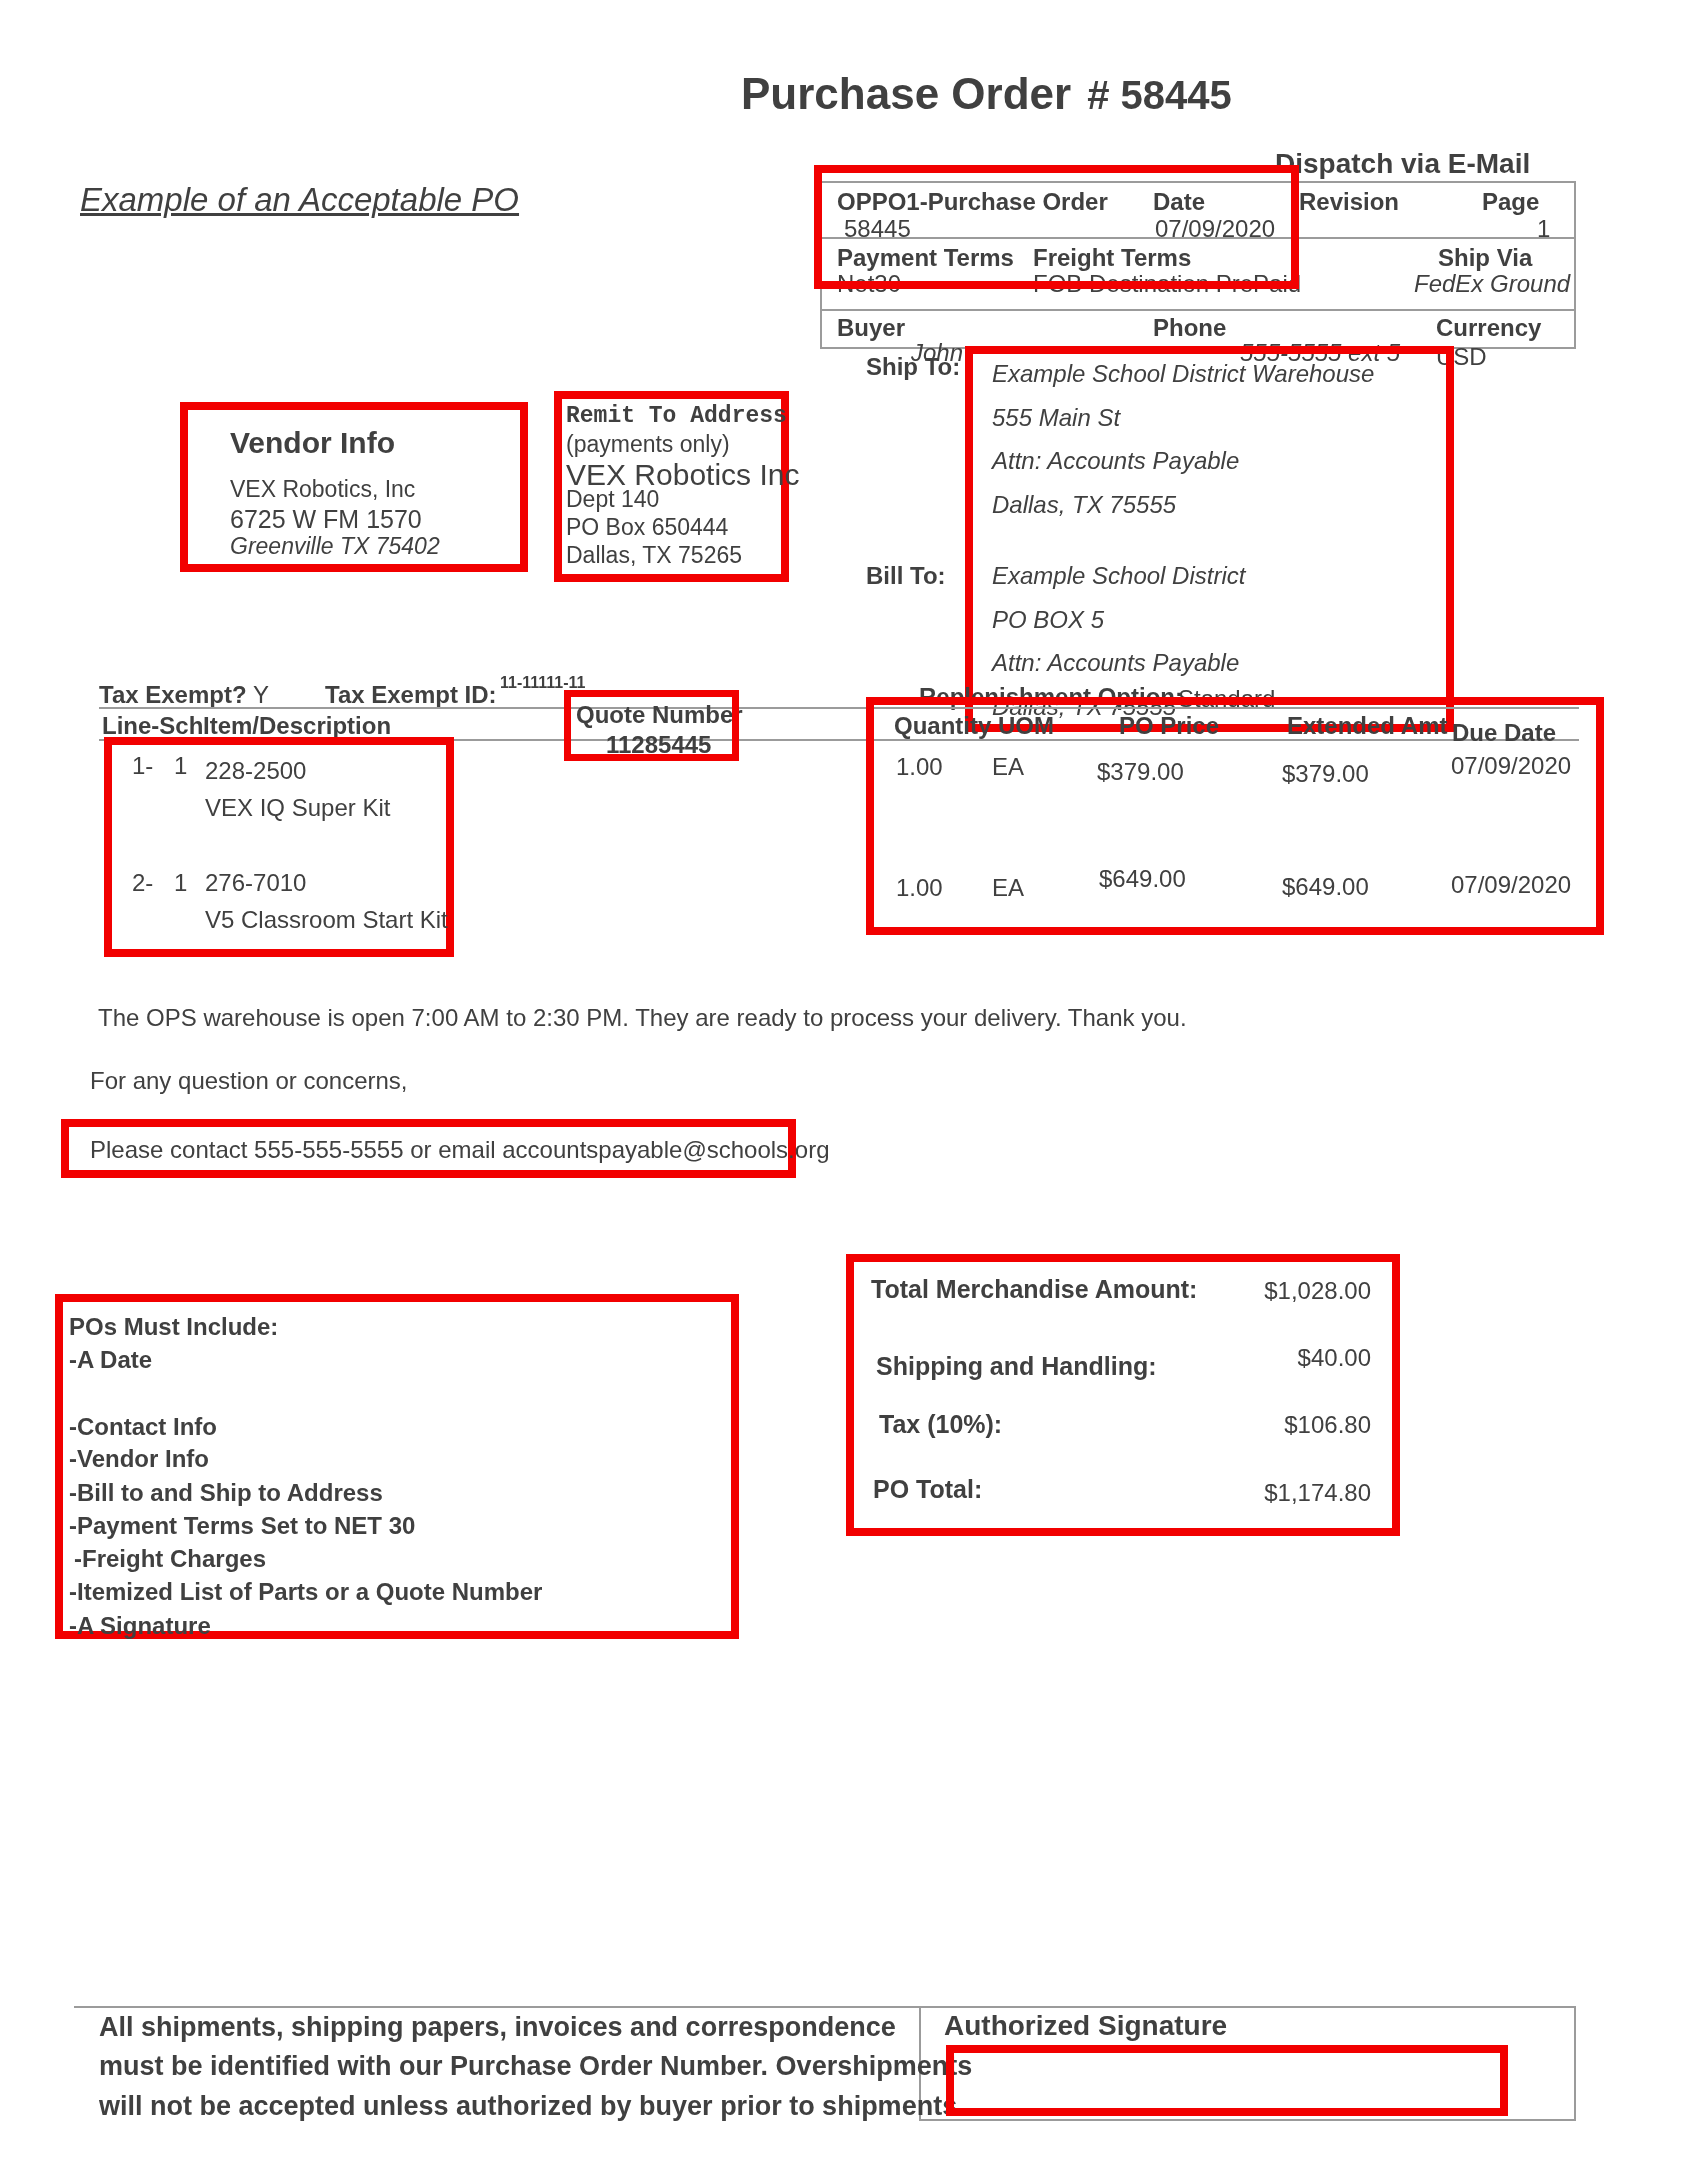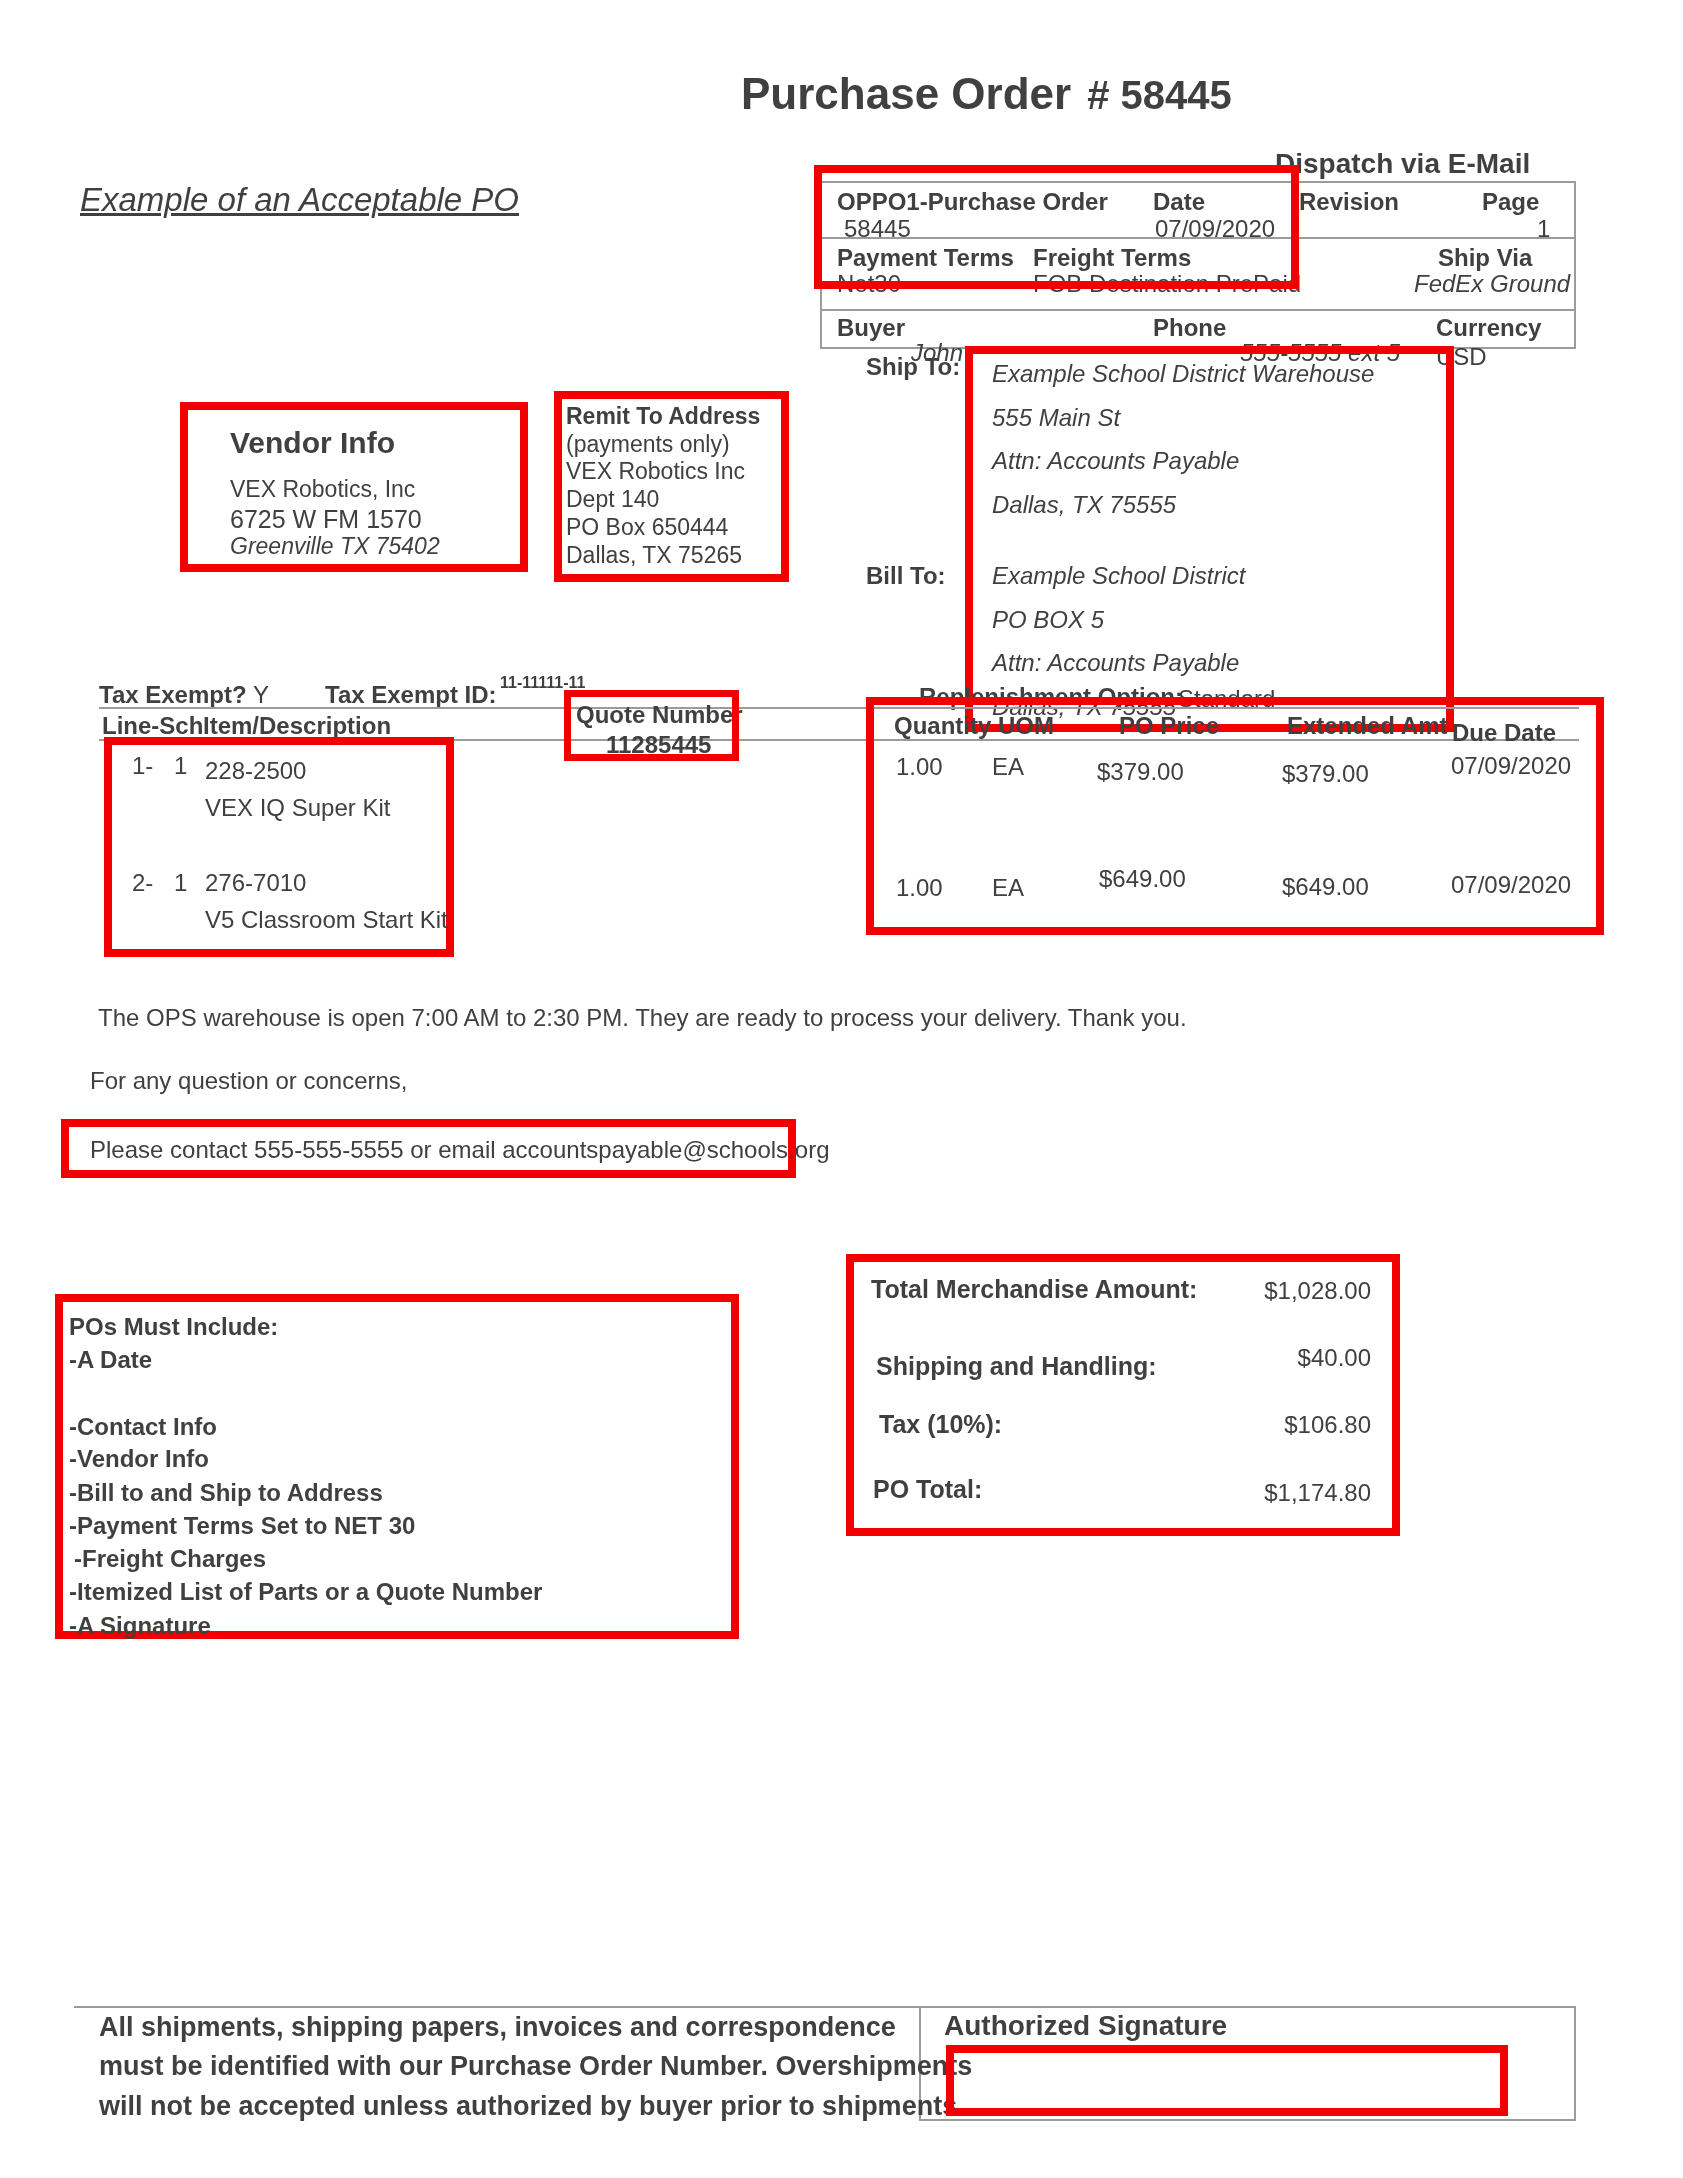--- a/index.html
+++ b/index.html
@@ -70,23 +70,23 @@
   <div class="t i" style="left:992px;top:693px;">Dallas, TX 75555</div>
   <div class="redbox" style="left:965px;top:346px;width:489px;height:386px;"></div>
 
   <div class="redbox" style="left:180px;top:402px;width:348px;height:170px;"></div>
   <div class="t b" style="left:230px;top:426px;font-size:30px;">Vendor Info</div>
   <div class="t" style="left:230px;top:476px;font-size:23px;">VEX Robotics, Inc</div>
   <div class="t" style="left:230px;top:505px;font-size:25px;">6725 W FM 1570</div>
   <div class="t" style="left:230px;top:533px;font-size:23px;font-style:italic;">Greenville TX 75402</div>
 
   <div class="redbox" style="left:554px;top:391px;width:235px;height:191px;"></div>
-  <div class="t b" style="left:566px;top:403px;font-size:23px;">Remit To Address</div>
+  <div class="t b" style="left:566px;top:403px;font-size:23px;font-family:Liberation Mono, monospace;">Remit To Address</div>
   <div class="t" style="left:566px;top:431px;font-size:23px;">(payments only)</div>
-  <div class="t" style="left:566px;top:458px;font-size:23px;">VEX Robotics Inc</div>
+  <div class="t" style="left:566px;top:458px;font-size:30px;">VEX Robotics Inc</div>
   <div class="t" style="left:566px;top:486px;font-size:23px;">Dept 140</div>
   <div class="t" style="left:566px;top:514px;font-size:23px;">PO Box 650444</div>
   <div class="t" style="left:566px;top:542px;font-size:23px;">Dallas, TX 75265</div>
 
   <div class="t b" style="left:99px;top:681px;">Tax Exempt?</div>
   <div class="t" style="left:253px;top:681px;">Y</div>
   <div class="t b" style="left:325px;top:681px;">Tax Exempt ID:</div>
   <div class="t b" style="left:500px;top:674px;font-size:16px;">11-11111-11</div>
 
   <div class="t b" style="left:919px;top:683px;">Replenishment Option:</div>

